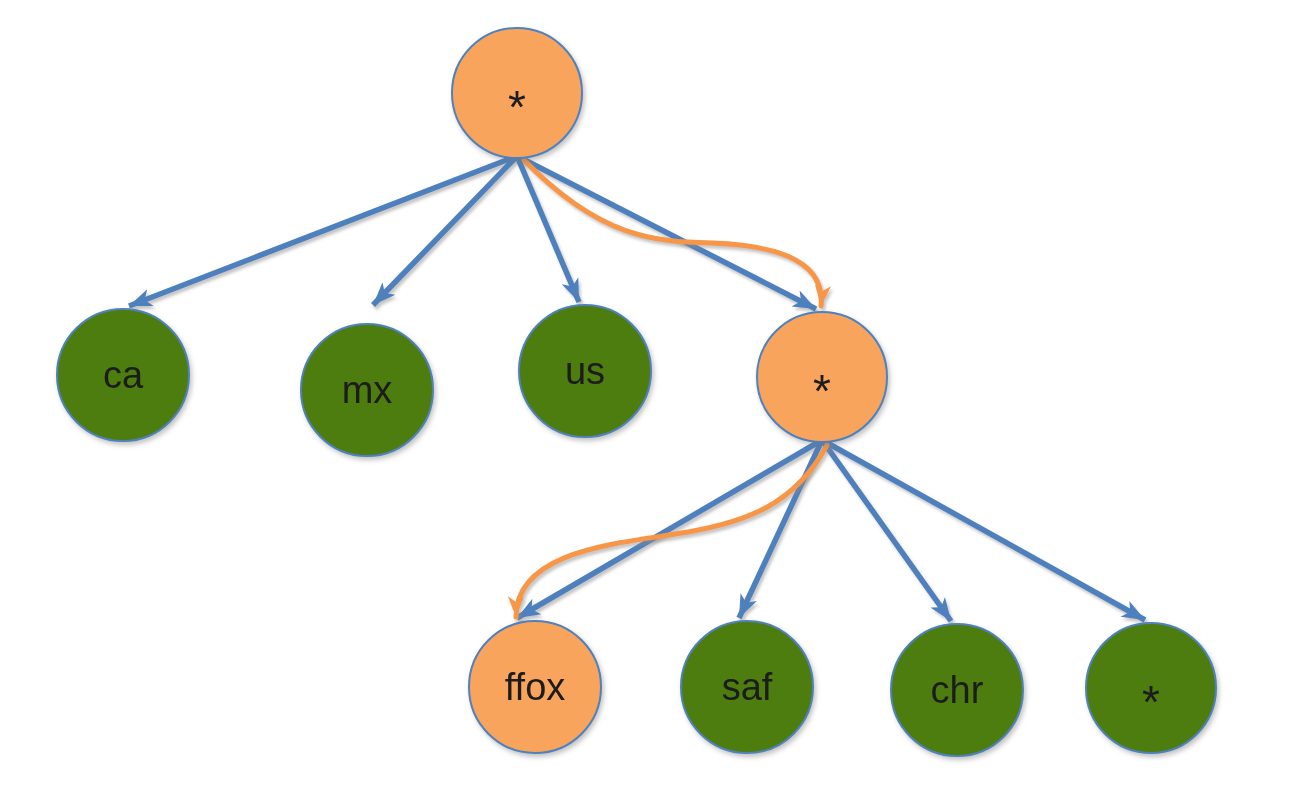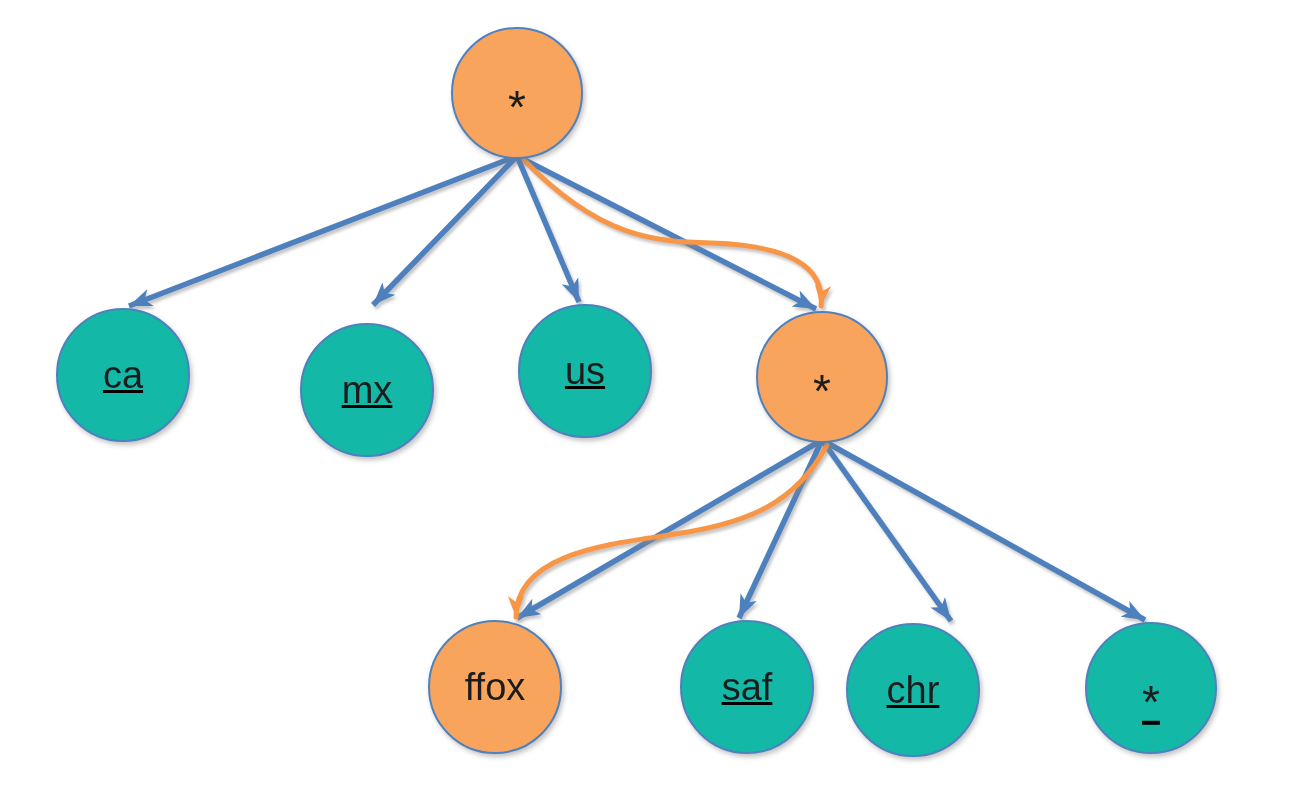--- a/index.html
+++ b/index.html
@@ -26,21 +26,21 @@
     border-radius: 50%;
     display: flex;
     align-items: center;
     justify-content: center;
     z-index: 2;
     box-sizing: border-box;
     border: 2.5px solid #4F81BD;
     box-shadow: 2px 3px 5px rgba(120,120,120,0.45);
   }
   .node.highlight { background: #F9A45C; }
-  .node.normal    { background: #14b8a6; text-decoration: underline; }
+  .node.normal    { background: #4d7c0f; }
   .node .lbl {
     font-size: 38px;
     color: #1c1c1c;
     line-height: 1;
     user-select: none;
   }
   .node .lbl.star {
     font-size: 46px;
     transform: translateY(0.30em);
   }
@@ -85,26 +85,26 @@
       </div>
       <div class="node normal" style="left: 300px; top: 323px; width: 134px; height: 134px;">
         <span class="lbl">mx</span>
       </div>
       <div class="node normal" style="left: 518px; top: 304px; width: 134px; height: 134px; justify-content: center;">
         <span class="lbl">us</span>
       </div>
       <div class="node highlight" style="left: 756px; top: 311px; width: 132px; height: 132px;">
         <span class="lbl star">*</span>
       </div>
-      <div class="node highlight" style="left: 428px; top: 620px; width: 134px; height: 134px;">
+      <div class="node highlight" style="left: 468px; top: 620px; width: 134px; height: 134px;">
         <span class="lbl">ffox</span>
       </div>
       <div class="node normal" style="left: 680px; top: 620px; width: 134px; height: 134px;">
         <span class="lbl">saf</span>
       </div>
-      <div class="node normal" style="left: 846px; top: 623px; width: 134px; height: 134px;">
+      <div class="node normal" style="left: 890px; top: 623px; width: 134px; height: 134px;">
         <span class="lbl">chr</span>
       </div>
       <div class="node normal" style="left: 1085px; top: 622px; width: 132px; height: 132px;">
         <span class="lbl star">*</span>
       </div>
     </div>
 </div>
 
 </body></html>

